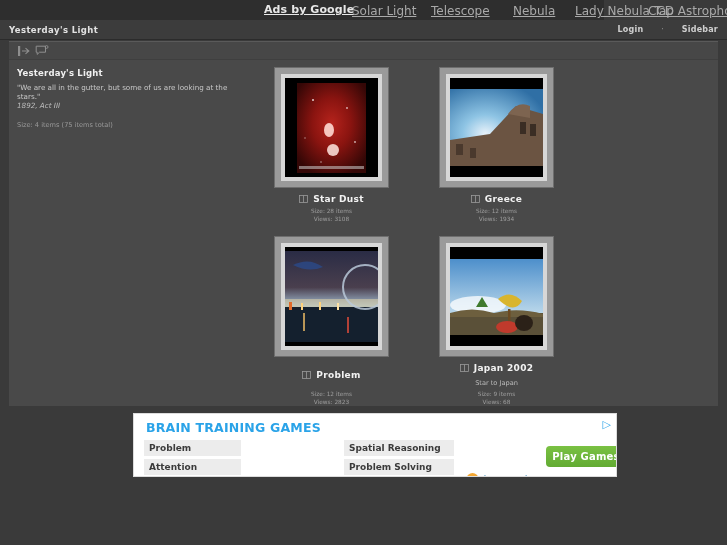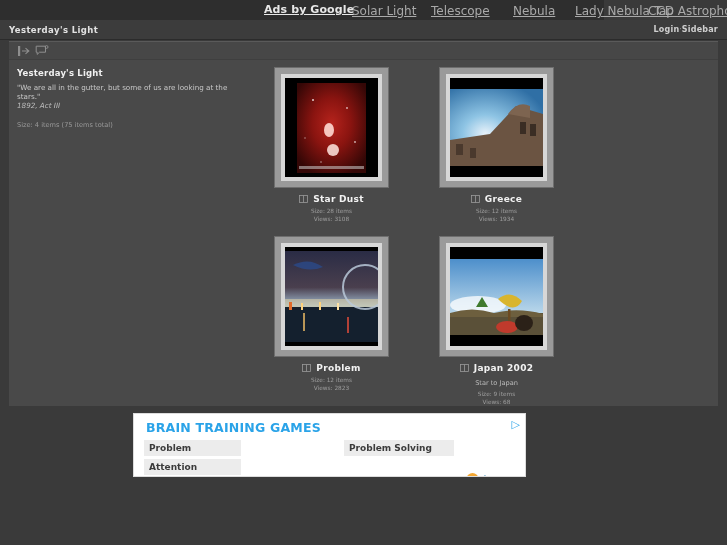--- a/index.html
+++ b/index.html
@@ -40,21 +40,21 @@
     border-bottom: 1px solid #2b2b2b;
   }
   #site-title {
     position: absolute; left: 9px; top: 5px;
     font-size: 8.5px; font-weight: bold; color: #e2e2e2;
     letter-spacing: .4px;
   }
   #header-right {
     position: absolute; right: 9px; top: 5px;
     font-size: 8px; color: #cfcfcf;
-    display: flex; align-items: center; gap: 0;
+    display: flex; align-items: center; gap: 18px;
   }
   #header-right .sep { color: #8d8d8d; }
   #header-right span.lnk { font-weight: bold; letter-spacing: .2px; }
 
   
   #content-panel {
     position: absolute; left: 9px; top: 41px;
     width: 709px; height: 365px;
     background: #494949;
     border-top: 1px solid #5a5a5a;
@@ -94,20 +94,21 @@
   
   #album-grid {
     position: absolute; left: 240px; top: 26px;
     width: 465px;
     display: flex; flex-wrap: wrap;
   }
   .album-cell {
     width: 165px;
     display: flex; flex-direction: column; align-items: center;
     margin-bottom: 14px;
+    justify-content: space-between;
   }
   .thumb-frame {
     width: 113px; height: 119px;
     background: #9a9a9a;
     padding: 6px;
     box-shadow: 0 0 0 1px #6e6e6e;
   }
   .thumb-inner {
     width: 101px; height: 107px;
     background: #d7d7d7;
@@ -131,21 +132,21 @@
     margin-top: 6px; font-size: 6.6px; color: #bcbcbc;
   }
   .cap-meta {
     margin-top: 4px; font-size: 5.8px; color: #9d9d9d;
     line-height: 7.5px; text-align: center;
   }
 
   
   #bottom-ad {
     position: absolute; left: 133px; top: 413px;
-    width: 393px; height: 64px;
+    width: 484px; height: 64px;
     background: #ffffff;
     border: 1px solid #dcdcdc;
     overflow: hidden;
   }
   #ad-heading {
     position: absolute; left: 12px; top: 6px;
     font-size: 12.5px; font-weight: bold; color: #2aa3e8;
     letter-spacing: .2px;
   }
   #ad-arrow {
@@ -390,20 +391,21 @@
 
 <div id="bottom-ad">
   <div id="ad-heading">BRAIN TRAINING GAMES</div>
   <div id="ad-arrow">▷</div>
 
   <div class="ad-col c0">
     <div class="ad-item">Problem</div>
     <div class="ad-item">Attention</div>
   </div>
   <div class="ad-col c2">
+    <div class="ad-item">Spatial Reasoning</div>
     <div class="ad-item">Problem Solving</div>
   </div>
 
   <div id="ad-brand">
     <svg id="ad-brand-mark" viewBox="0 0 17 17">
       <circle cx="8.5" cy="7" r="6" fill="#f5a833"></circle>
       <path d="M3.5 11 q5 -3 10 0 q-2 5 -10 0Z" fill="#ffffff" stroke="#f5a833" stroke-width="0.9"></path>
     </svg>
     <span id="ad-brand-text">lumosity</span>
   </div>

